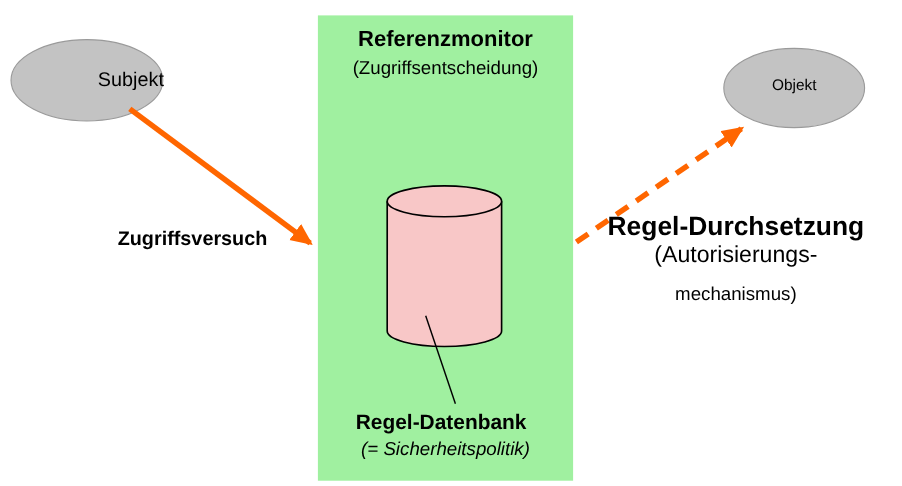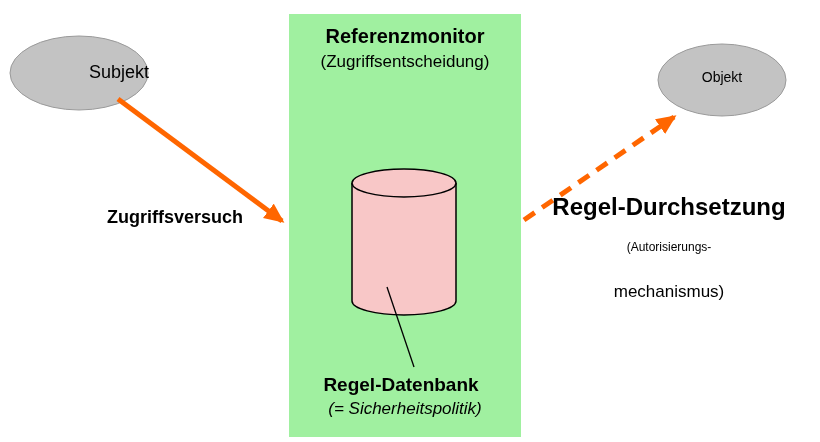--- a/index.html
+++ b/index.html
@@ -35,22 +35,22 @@
     white-space: nowrap;
   }
   .subject-label   { left: 10px;  top: 62px;  width: 138px; font-size: 18px; margin-left: 40px; }
   .object-label    { left: 657px; top: 69px;  width: 130px; font-size: 14px; }
   .monitor-title   { left: 289px; top: 25px;  width: 232px; font-size: 20px; font-weight: bold; }
   .monitor-sub     { left: 289px; top: 52px;  width: 232px; font-size: 17px; }
   .db-title        { left: 285px; top: 374px; width: 232px; font-size: 19px; font-weight: bold; }
   .db-sub          { left: 289px; top: 399px; width: 232px; font-size: 17px; font-style: italic; }
   .access-label    { left: 60px;  top: 207px; width: 230px; font-size: 18px; font-weight: bold; }
   .enforce-label   { left: 544px; top: 193px; width: 250px; font-size: 24px; font-weight: bold; }
-  .enforce-sub1    { left: 544px; top: 240px; width: 250px; font-size: 12px; text-align: center; }
-  .enforce-sub2    { left: 544px; top: 258px; width: 250px; font-size: 17px; margin-top: 24px; }
+  .enforce-sub1    { left: 544px; top: 220px; width: 250px; font-size: 21px; text-align: center; }
+  .enforce-sub2    { left: 544px; top: 258px; width: 250px; font-size: 17px; }
 </style>
 </head>
 <body>
 
 <div class="stage">
 
   <div class="monitor-box"></div>
 
   <svg class="shapes" width="820" height="442" viewBox="0 0 820 442">
     <defs>

